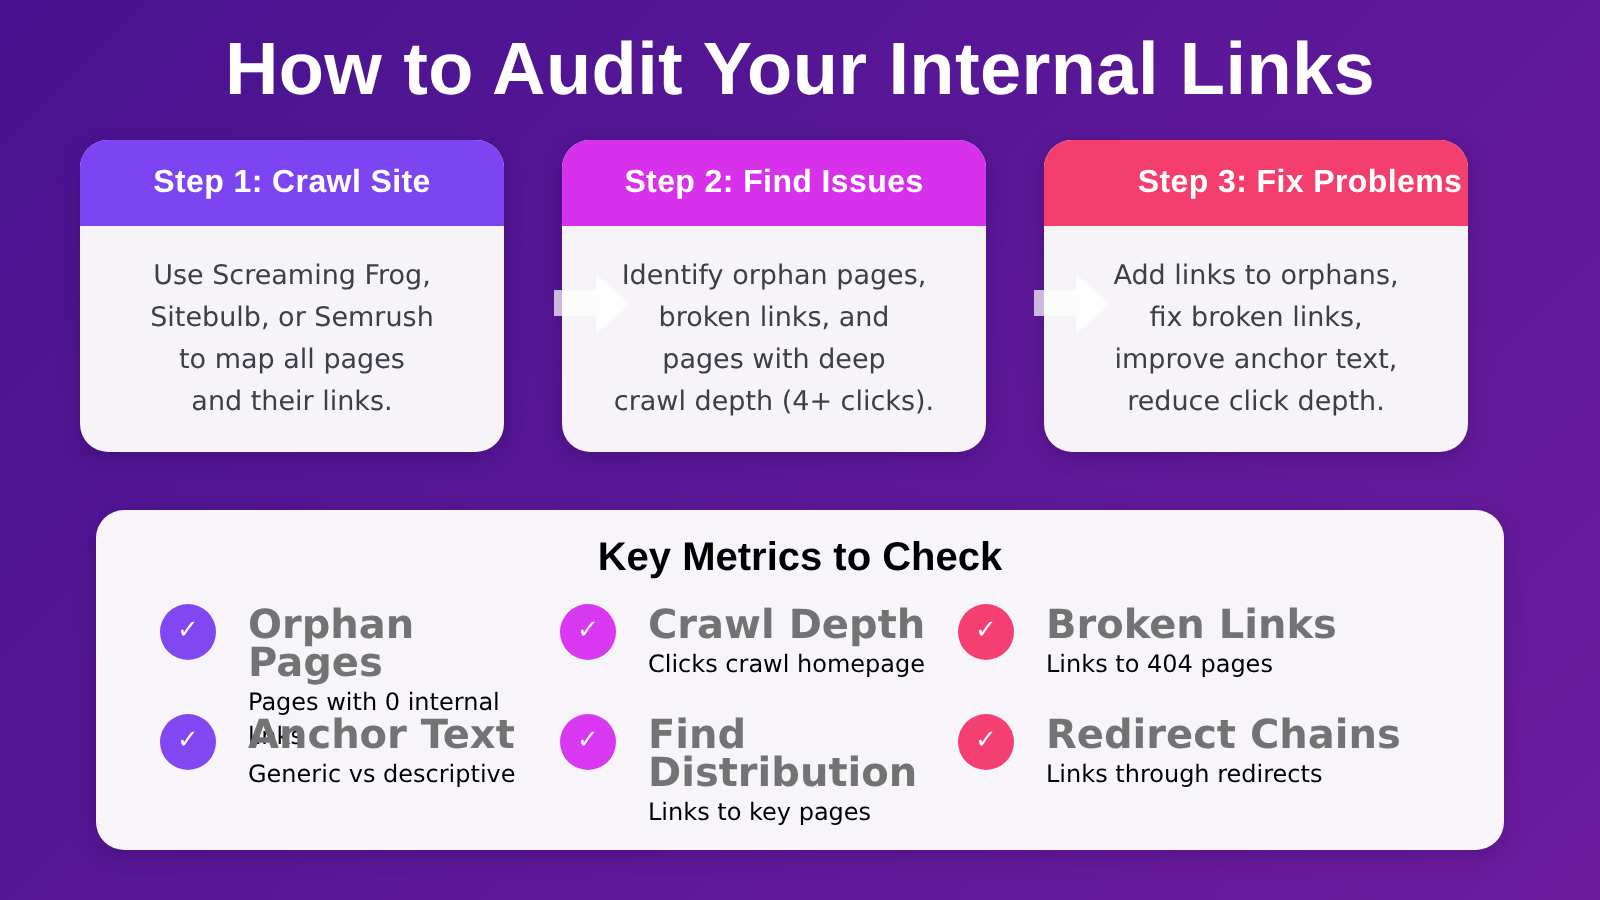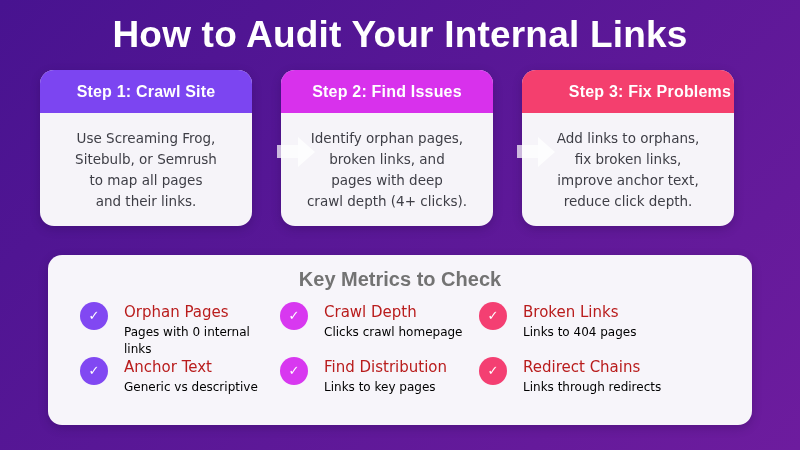--- a/index.html
+++ b/index.html
@@ -106,23 +106,23 @@
     flex: none;
     width: 28px; height: 28px;
     border-radius: 50%;
     color: #ffffff;
     font-size: 13px;
     line-height: 28px;
     text-align: center;
   }
   .metric-text { margin-top: 1px; }
   .metric-title {
-    color: #b91c1c;
-    font-weight: normal;
-    font-size: 15px;
+    color: #737373;
+    font-weight: bold;
+    font-size: 20px;
     line-height: 19px;
   }
   .metric-subtitle {
     color: #000000;
     font-size: 12px;
     line-height: 17px;
     margin-top: 2px;
   }
 </style>
 </head>
@@ -163,21 +163,21 @@
 <div class="arrow" style="left:277px">
   <div class="arrow-tail"></div>
   <div class="arrow-head"></div>
 </div>
 <div class="arrow" style="left:517px">
   <div class="arrow-tail"></div>
   <div class="arrow-head"></div>
 </div>
 
 <div class="metrics-panel">
-  <div class="metrics-heading" style="color: #737373;">Key Metrics to Check</div>
+  <div class="metrics-heading" style="color: #000000;">Key Metrics to Check</div>
   <div class="metrics-grid">
 
     <div class="metric-item">
       <div class="check-circle" style="background: rgb(129, 72, 242);"><span>✓</span></div>
       <div class="metric-text">
         <div class="metric-title">Orphan Pages</div>
         <div class="metric-subtitle">Pages with 0 internal links</div>
       </div>
     </div>
 

